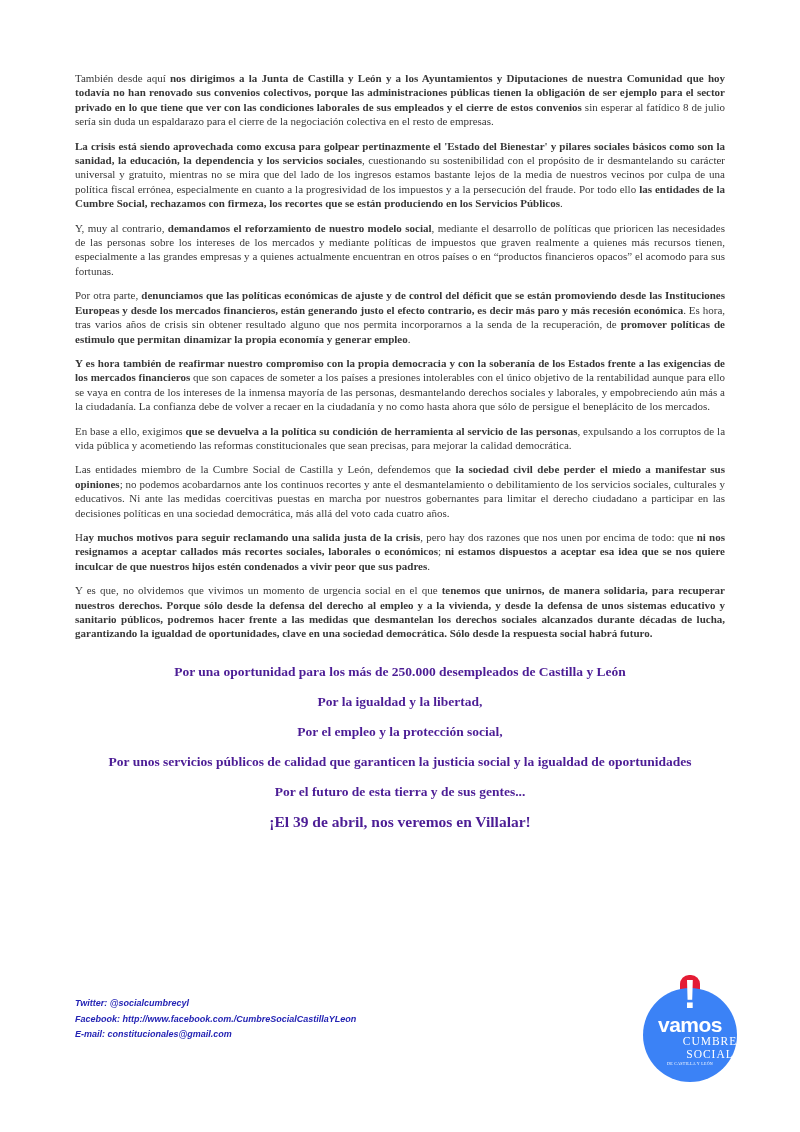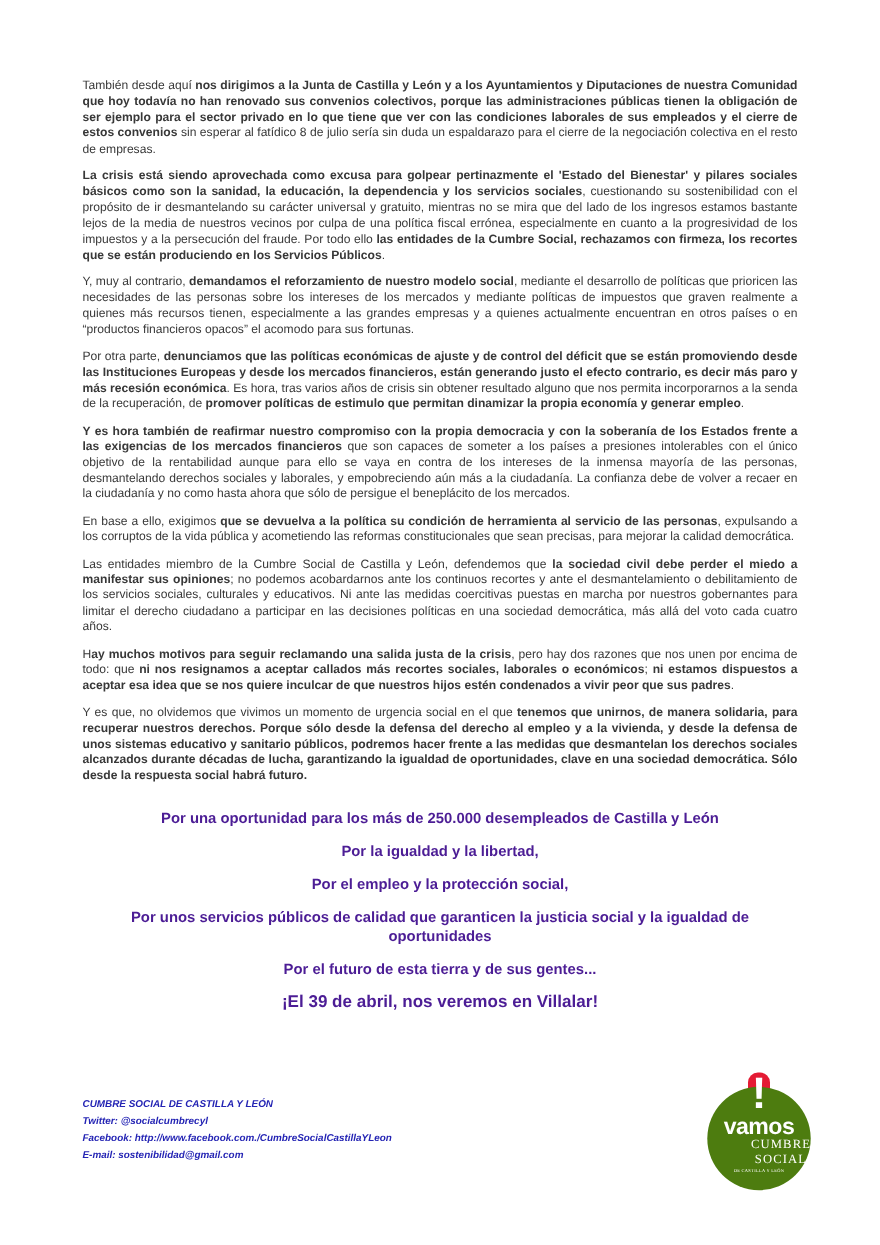--- a/index.html
+++ b/index.html
@@ -5,21 +5,21 @@
   html,body { margin:0; padding:0; background:#ffffff; }
   .page {
     position:relative;
     width:800px; height:1132px;
     background:#ffffff;
     font-family:"Liberation Sans", sans-serif;
     overflow:hidden;
   }
   .content {
     position:absolute;
-    left:75px; top:71px; width:650px;
+    left:75px; top:71px; width:650px;font-family:Liberation Serif, serif;
   }
   .body-text p {
     margin:0 0 10px 0;
     font-size:11px;
     line-height:14.4px;
     color:#383838;
     text-align:justify;
   }
   .body-text .b { font-weight:bold; }
   .slogans { margin-top:22px; text-align:center; }
@@ -53,21 +53,21 @@
   .logo-bump {
     position:absolute;
     top:-13px; left:50%;
     transform:translateX(-50%);
     width:20px; height:34px;
     background:#e41b34;
     border-radius:9px;
   }
   .logo-circle {
     position:absolute; inset:0;
-    background:#4d7c0f;
+    background:#3b82f6;
     border-radius:50%;
     display:flex; flex-direction:column;
     align-items:center;
     text-align:center;
   }
   .logo-excl {
     position:absolute;
     top:-14px; left:50%;
     transform:translateX(-50%);
     color:#ffffff;
@@ -120,29 +120,28 @@
         <div class="slogan">Por una oportunidad para los más de 250.000 desempleados de Castilla y León</div>
         <div class="slogan">Por la igualdad y la libertad,</div>
         <div class="slogan">Por el empleo y la protección social,</div>
         <div class="slogan">Por unos servicios públicos de calidad que garanticen la justicia social y la igualdad de oportunidades</div>
         <div class="slogan">Por el futuro de esta tierra y de sus gentes...</div>
         <div class="slogan">¡El 39 de abril, nos veremos en Villalar!</div>
       </div>
   </div>
 
   <div class="footer">
-    <div>CUMBRE SOCIAL DE CASTILLA Y LEÓN</div>
     <div>
       <span>Twitter: </span><span>@socialcumbrecyl</span>
     </div>
     <div>
       <span>Facebook: </span><span class="u">http://www.facebook.com./CumbreSocialCastillaYLeon</span>
     </div>
     <div>
-      <span>E-mail: </span><span class="u">sostenibilidad@gmail.com</span>
+      <span>E-mail: </span><span class="u">constitucionales@gmail.com</span>
     </div>
   </div>
 
   <div class="logo">
     <div class="logo-bump"></div>
     <div class="logo-circle">
       <div class="logo-word">vamos</div>
       <div class="logo-sub">CUMBRE</div>
       <div class="logo-sub">SOCIAL</div>
       <div class="logo-tagline">DE CASTILLA Y LEÓN</div>

